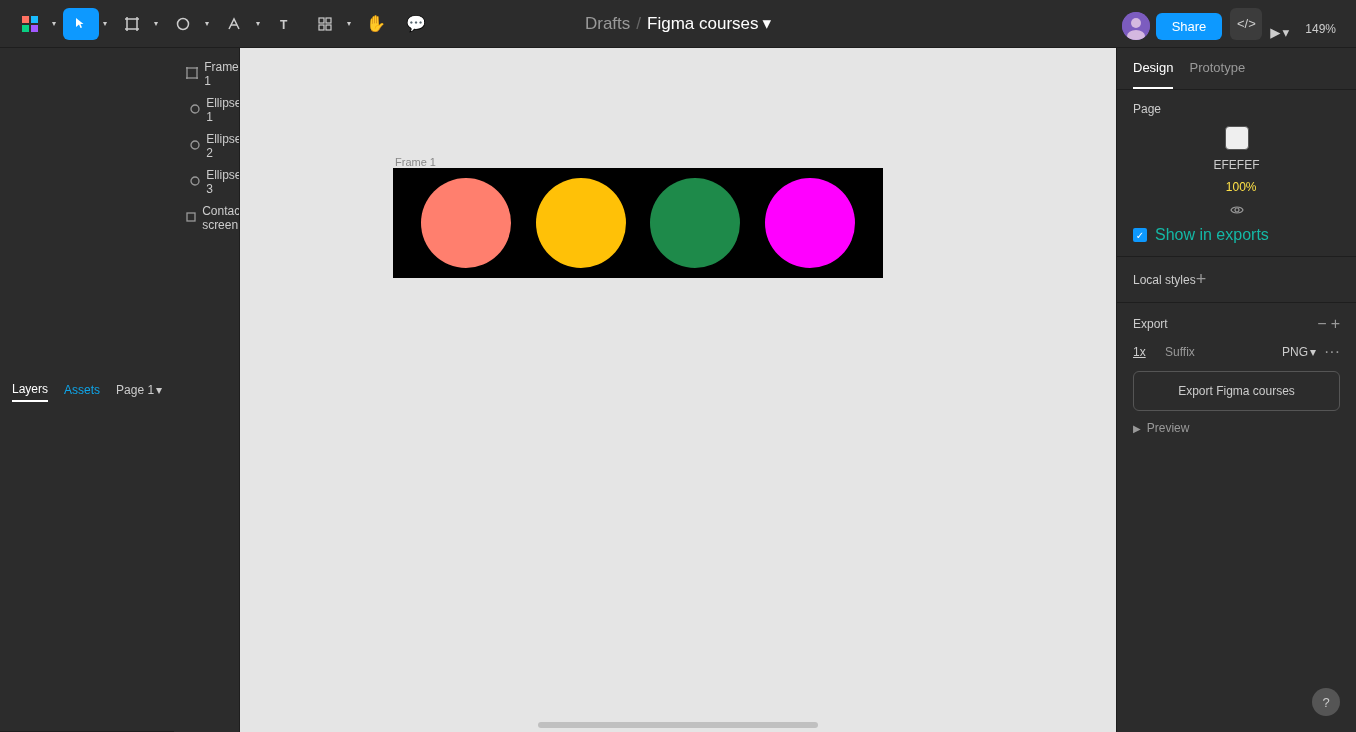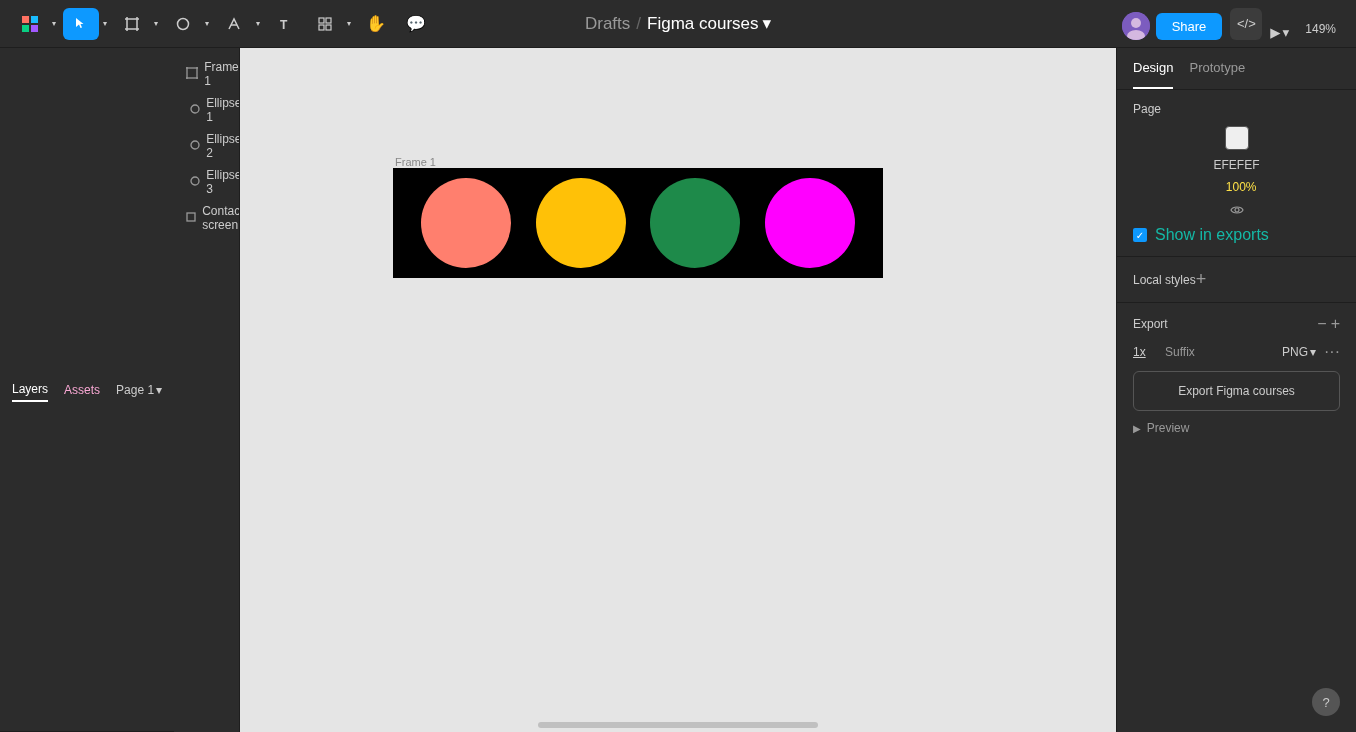--- a/index.html
+++ b/index.html
@@ -97,21 +97,21 @@
       flex-shrink: 0;
     }
     .panel-tabs {
       display: flex; align-items: center;
       padding: 8px 12px;
       border-bottom: 1px solid #1e1e1e;
       gap: 16px;
     }
     .panel-tab {
       font-size: 12px; font-weight: 500;
-      cursor: pointer; color: #f9a8d4;
+      cursor: pointer; color: #0ea5e9;
       padding: 4px 0;
     }
     .panel-tab.active { color: #fff; border-bottom: 2px solid #fff; }
     .panel-tab-right {
       margin-left: auto;
       display: flex; align-items: center; gap: 8px; color: #999;
     }
     .page-selector {
       font-size: 12px; color: #ccc; cursor: pointer;
       display: flex; align-items: center; gap: 2px;

